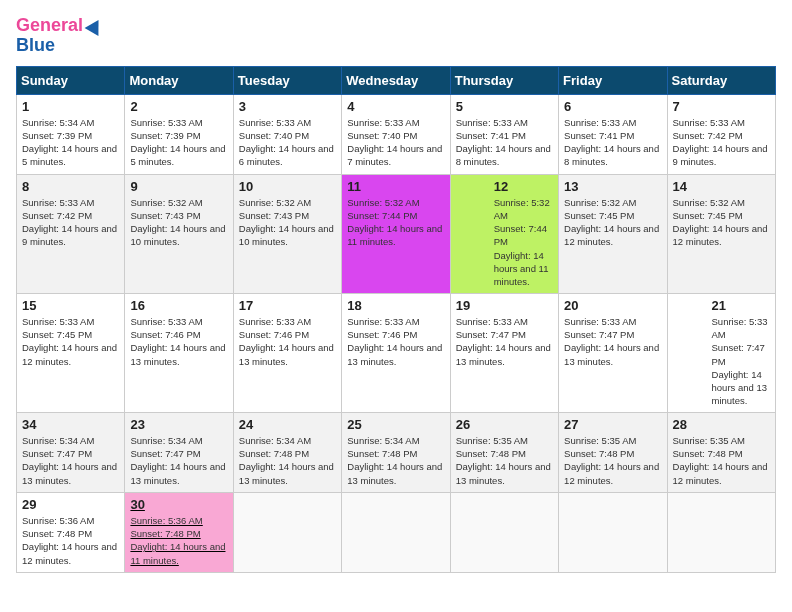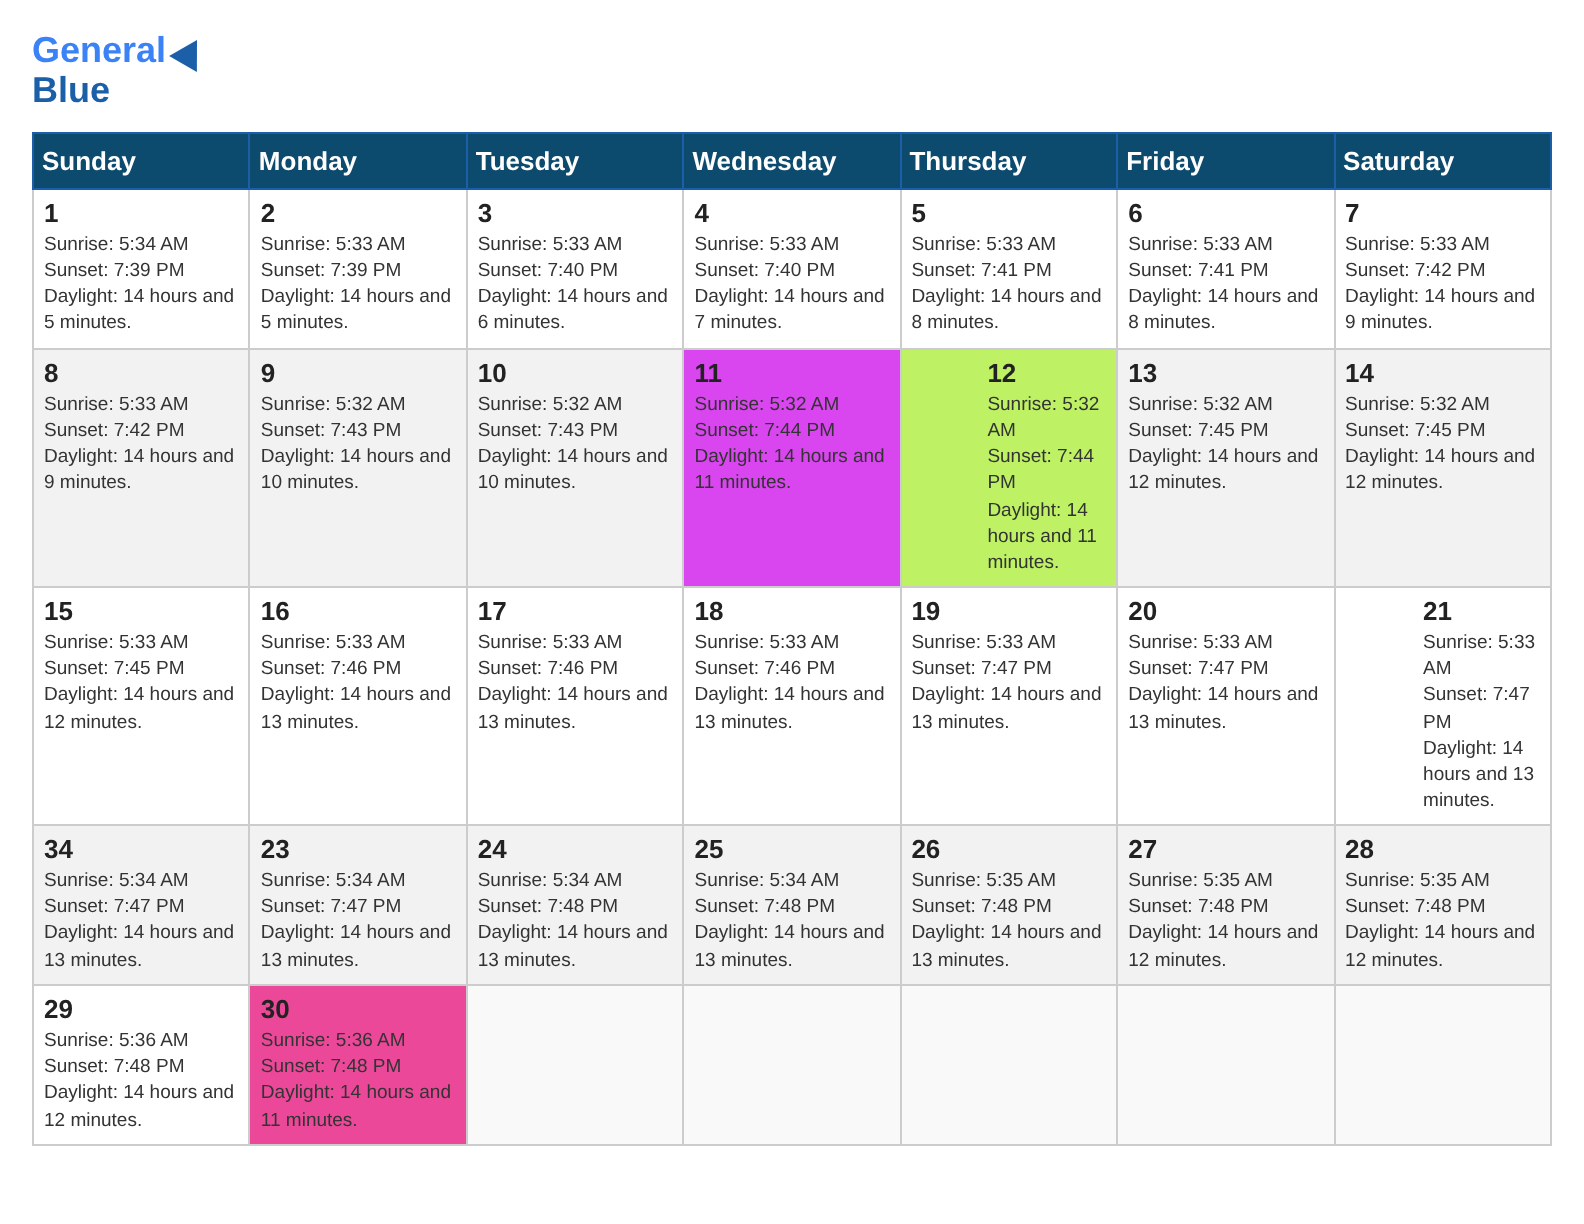--- a/index.html
+++ b/index.html
@@ -17,21 +17,21 @@
       margin-bottom: 10px;
     }
     .logo {
       display: flex;
       flex-direction: column;
       align-items: flex-start;
     }
     .logo-general {
       font-size: 18px;
       font-weight: bold;
-      color: #3b82f6;
+      color: #ec4899;
       line-height: 1.1;
     }
     .logo-blue {
       font-size: 18px;
       font-weight: bold;
       color: #1a5fa8;
       line-height: 1.1;
     }
     .logo-icon {
       display: inline-block;
@@ -253,21 +253,21 @@
         <td style="background-color: rgb(242, 242, 242);">
         <span class="day-number">28</span>
         <span class="day-info">Sunrise: 5:35 AM<br>Sunset: 7:48 PM<br>Daylight: 14 hours and 12 minutes.</span>
       </td>
       </tr>
       <tr>
         <td style="background-color: rgb(255, 255, 255);">
         <span class="day-number">29</span>
         <span class="day-info">Sunrise: 5:36 AM<br>Sunset: 7:48 PM<br>Daylight: 14 hours and 12 minutes.</span>
       </td>
-        <td style="background-color: #ec4899;">
+        <td style="background-color: #f9a8d4; text-decoration: underline;">
         <span class="day-number">30</span>
         <span class="day-info">Sunrise: 5:36 AM<br>Sunset: 7:48 PM<br>Daylight: 14 hours and 11 minutes.</span>
       </td>
         <td class="empty-cell"></td>
         <td class="empty-cell"></td>
         <td class="empty-cell"></td>
         <td class="empty-cell"></td>
         <td class="empty-cell"></td>
       </tr>
     </tbody>

